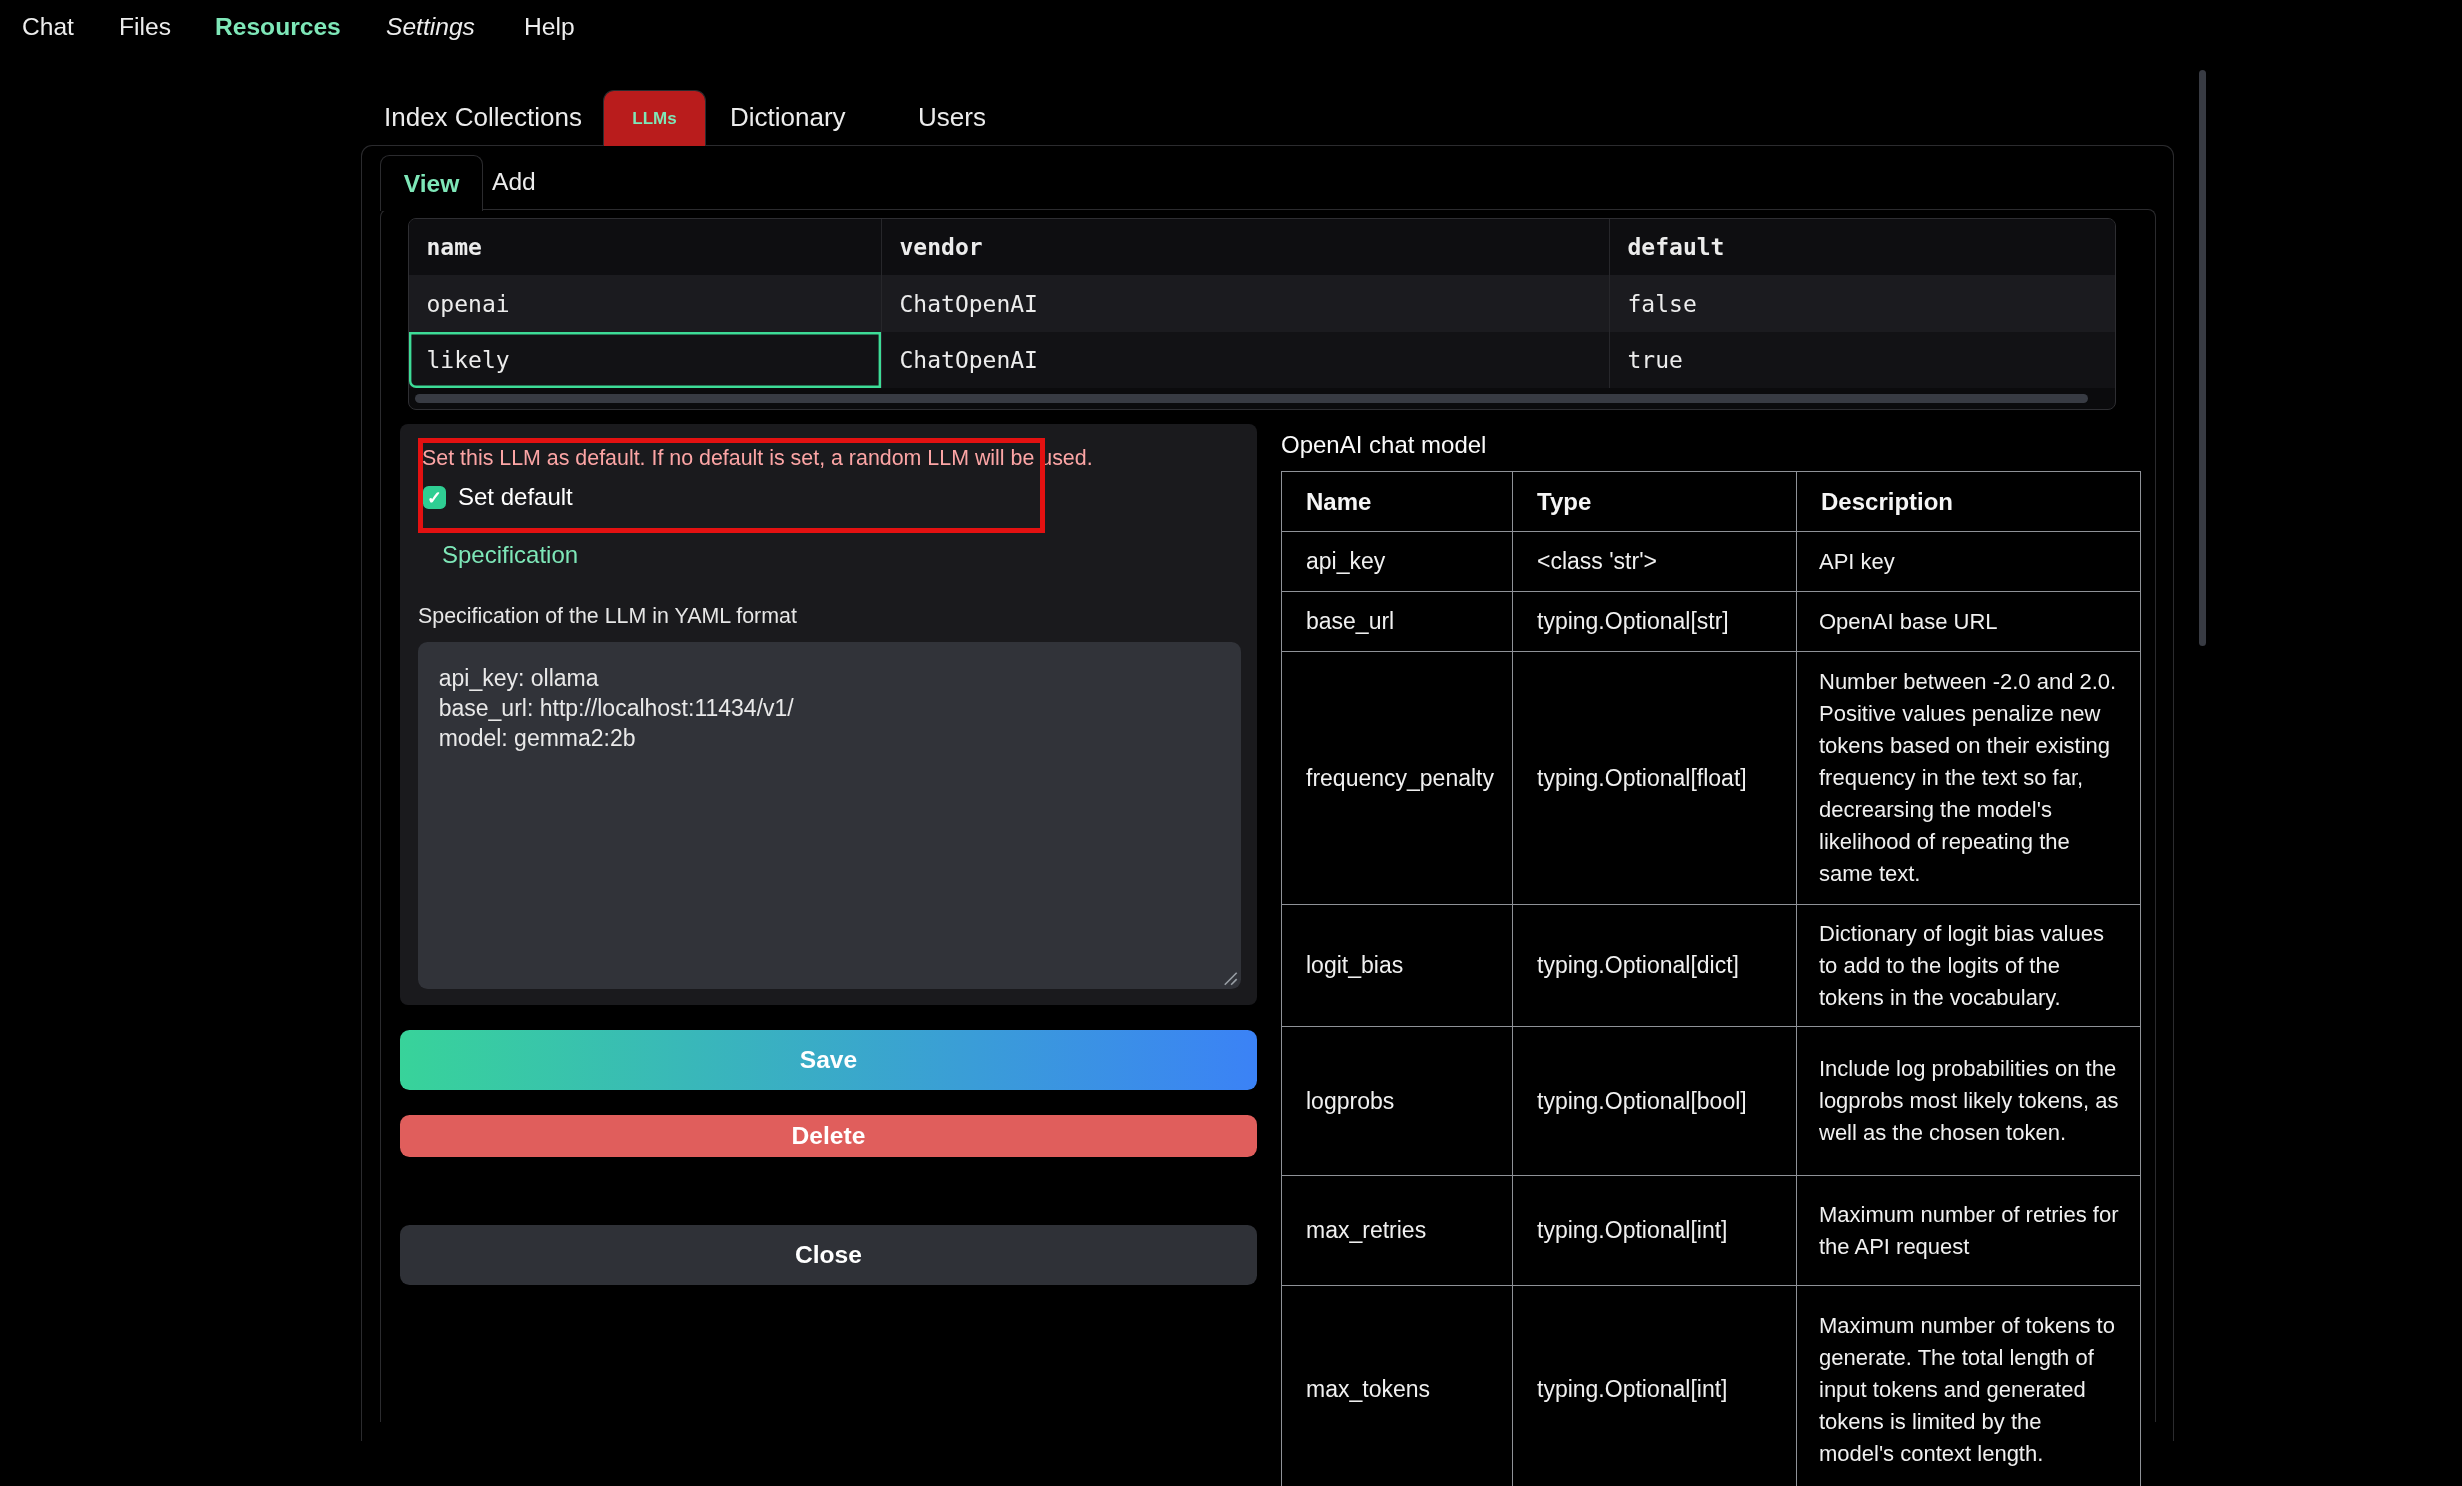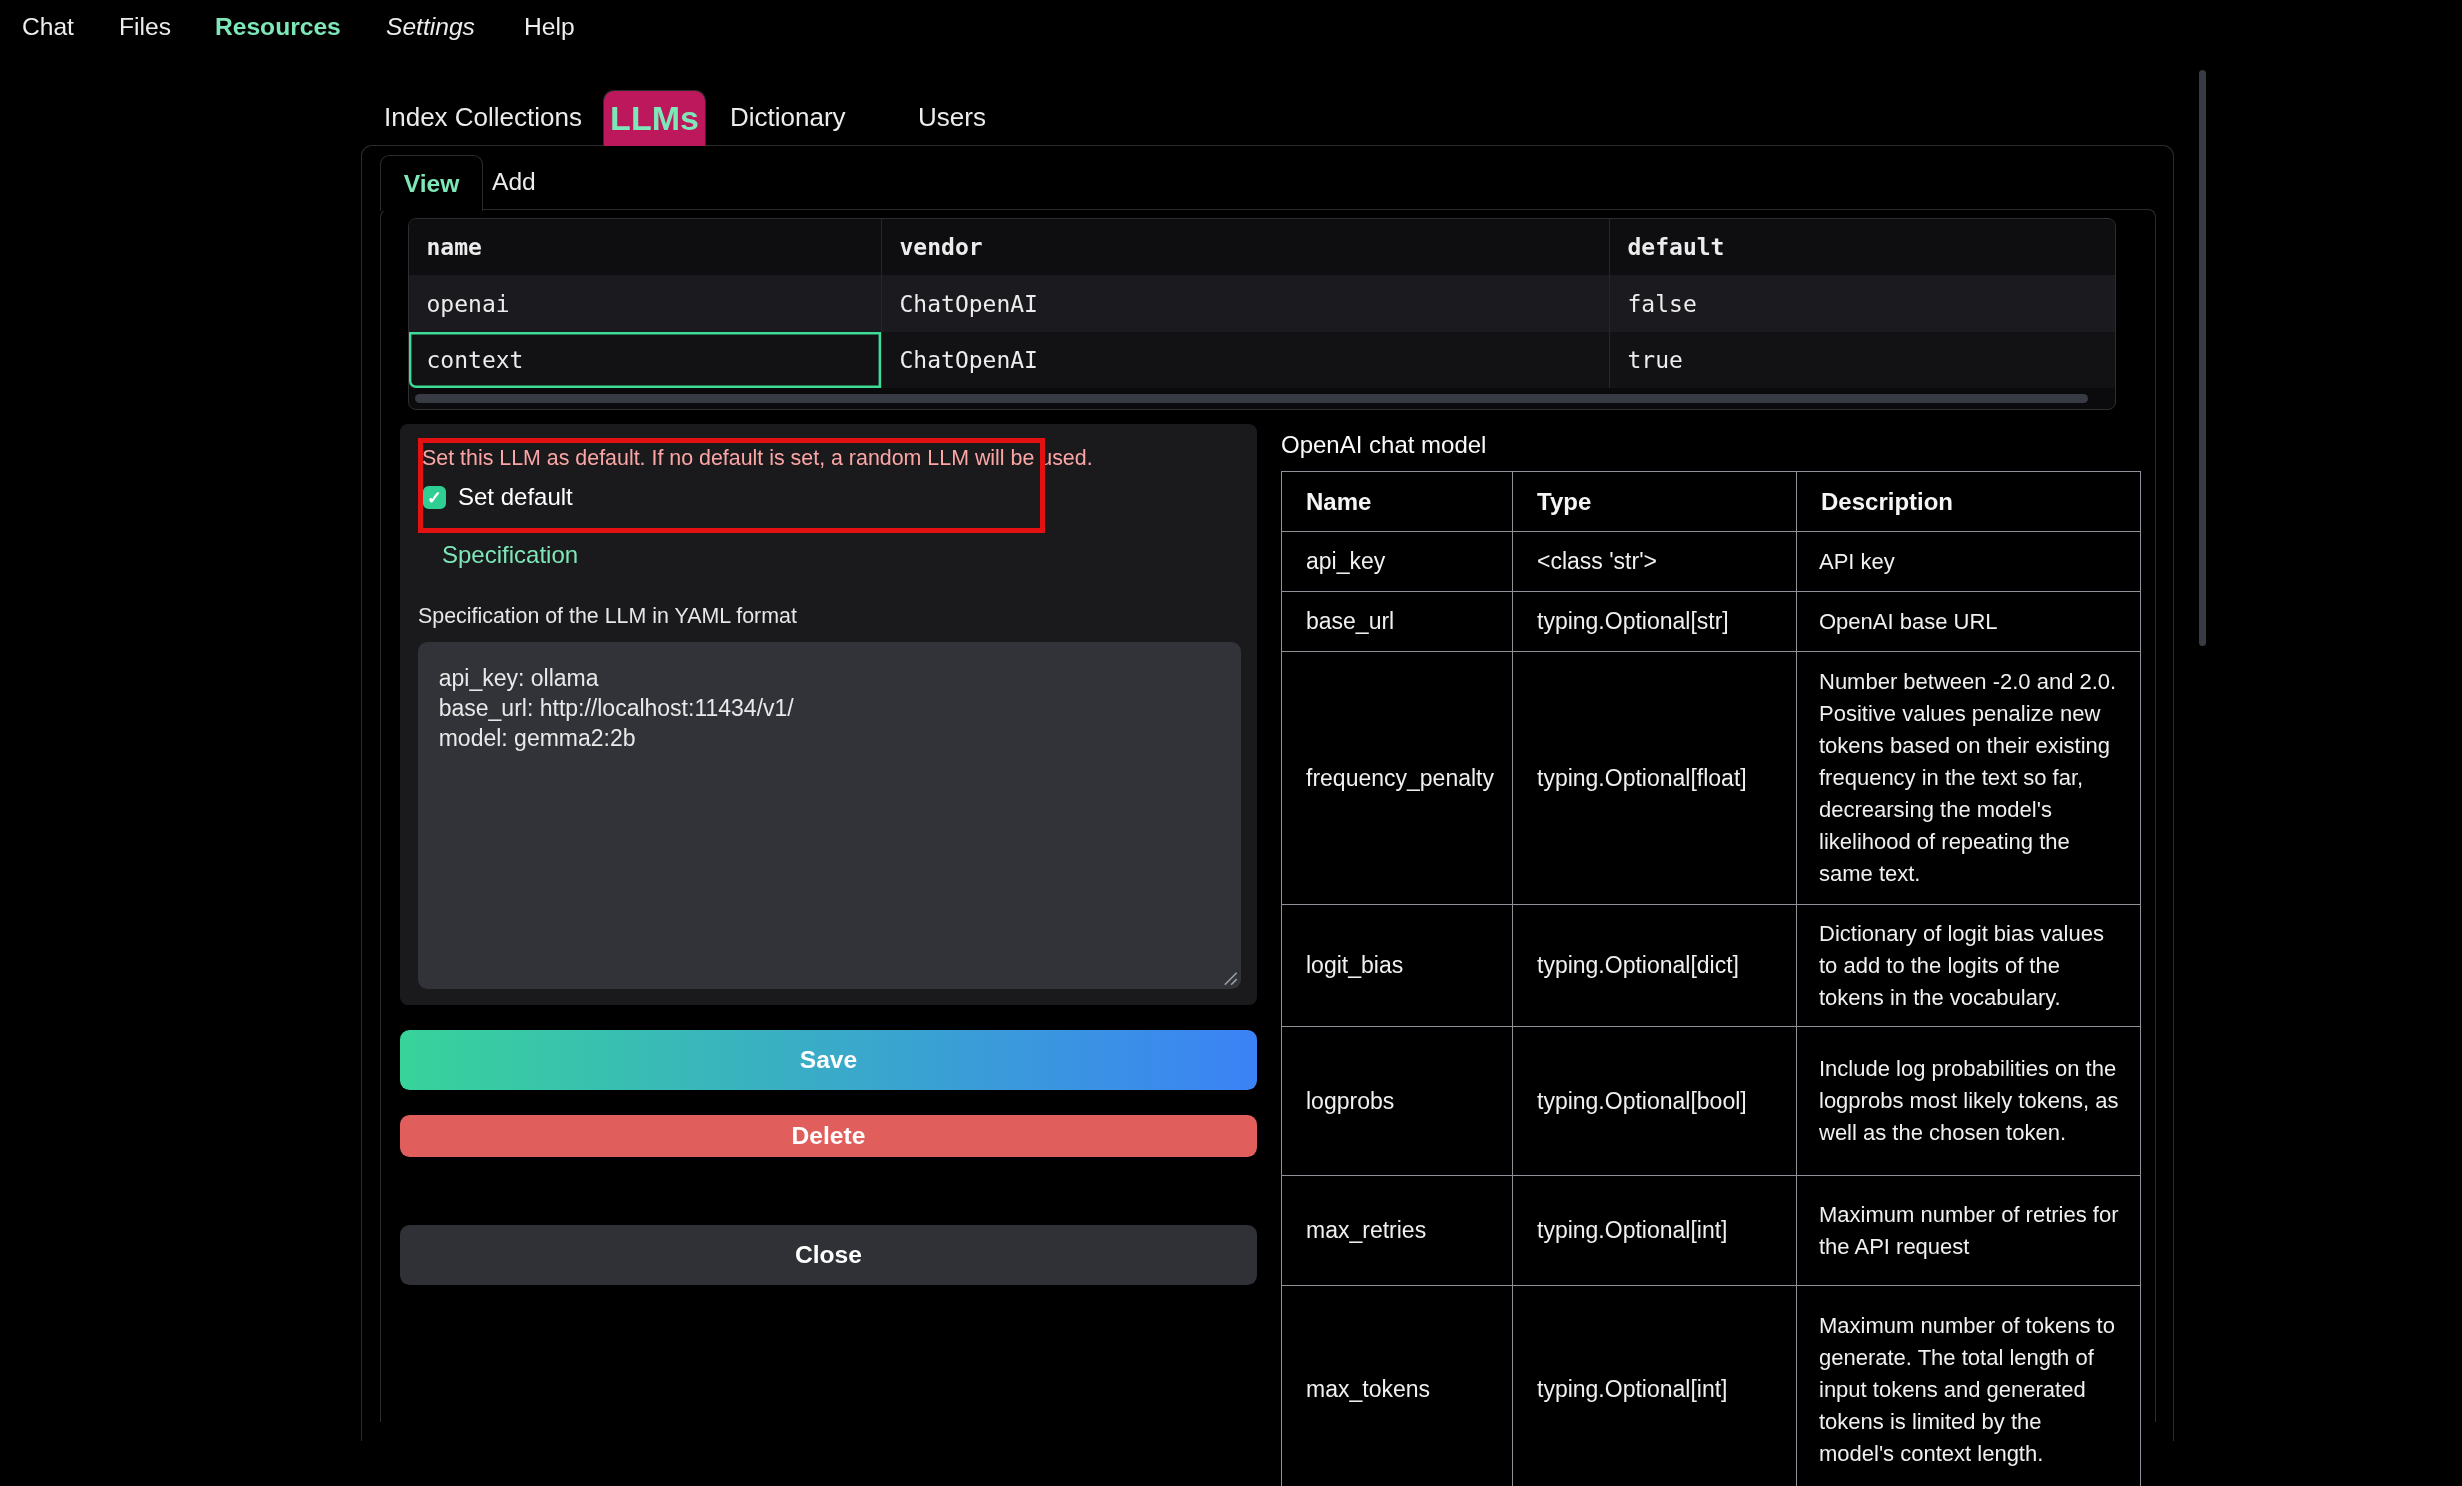--- a/index.html
+++ b/index.html
@@ -12,24 +12,24 @@
   }
 
   
   .nav-item { position:absolute; top:12.7px; font-size:24.6px; font-weight:500; color:#ededed; cursor:pointer; }
   .nav-item.active { color:var(--accent); font-weight:700; }
 
   
   .tab-label { position:absolute; top:102px; font-size:26px; color:#ececec; cursor:pointer; }
   .tab-active-box {
     position:absolute; left:603px; top:90px; width:103px; height:56px;
-    background:#be185d; border:0.8px solid var(--border-dim); border-bottom:none;
+    background:#b91c1c; border:0.8px solid var(--border-dim); border-bottom:none;
     border-radius:11px 11px 0 0; z-index:3;
     display:flex; align-items:center; justify-content:center;
-    font-size:34px; font-weight:700; color:var(--accent); cursor:pointer;
+    font-size:17px; font-weight:700; color:var(--accent); cursor:pointer;
   }
 
   
   .outer-panel {
     position:absolute; left:361px; top:145px; width:1813px; height:1296px;
     border:0.8px solid var(--border-dim); border-bottom:none;
     border-radius:11px 11px 0 0;
   }
   .inner-panel {
     position:absolute; left:380px; top:209px; width:1776px; height:1213px;
@@ -151,21 +151,21 @@
       <div class="lt-cell" style="width: 473px;">name</div>
       <div class="lt-cell" style="width: 728px;">vendor</div>
       <div class="lt-cell" style="width: 505px;">default</div>
     </div>
     <div class="lt-row lt-r0">
       <div class="lt-cell" style="width: 473px;">openai</div>
       <div class="lt-cell" style="width: 728px;">ChatOpenAI</div>
       <div class="lt-cell" style="width: 505px;">false</div>
     </div>
     <div class="lt-row lt-r1">
-      <div class="lt-cell selected" style="width: 473px;">context</div>
+      <div class="lt-cell selected" style="width: 473px;">likely</div>
       <div class="lt-cell" style="width: 728px;">ChatOpenAI</div>
       <div class="lt-cell" style="width: 505px;">true</div>
     </div>
     <div class="lt-scrollstrip">
       <div class="hscroll-thumb"></div>
     </div>
   </div>
 
 <div class="card"></div>
 <div class="default-info">Set this LLM as default. If no default is set, a random LLM will be used.</div>

